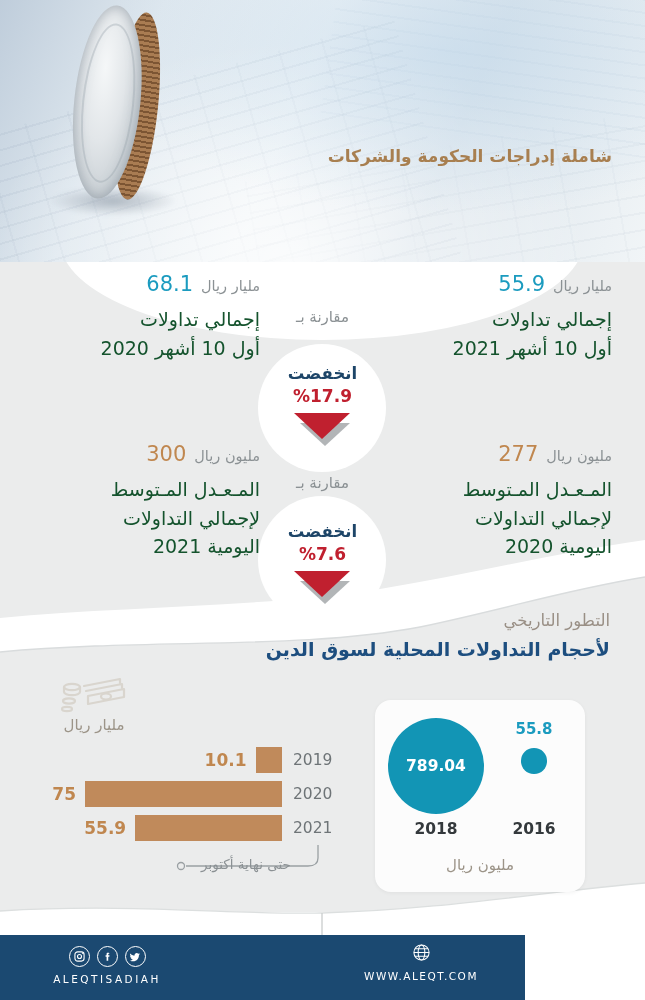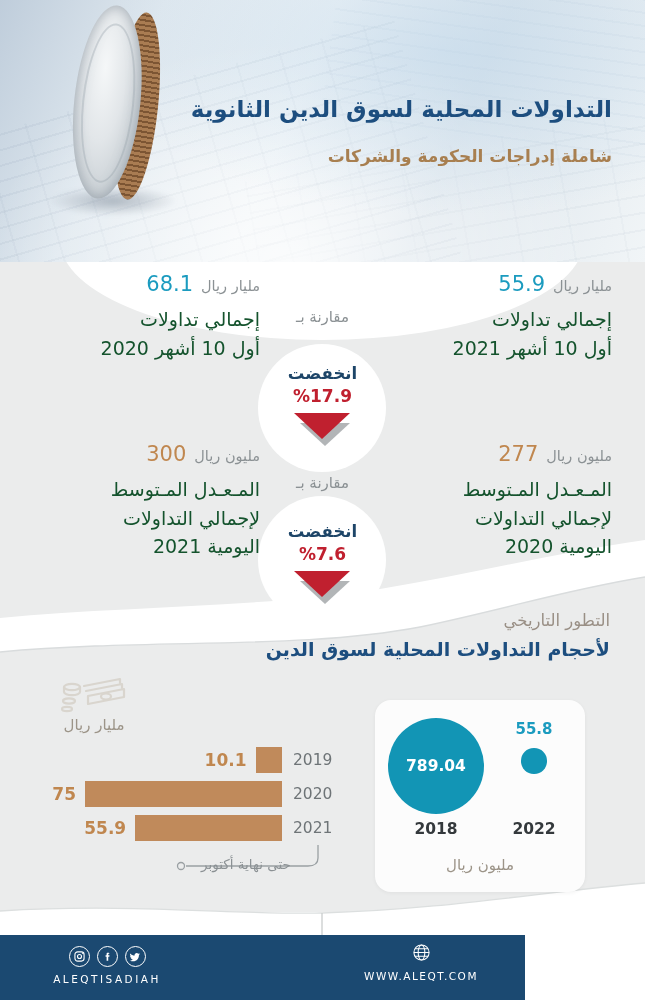--- a/index.html
+++ b/index.html
@@ -120,21 +120,20 @@
   <div class="hero">
     <div class="paper p1"></div>
     <div class="paper p2"></div>
     <div class="paper p3"></div>
     <div class="sheen"></div>
     <div class="coin-shadow"></div>
     <div class="coin">
       <div class="rim"></div>
       <div class="face"></div>
     </div>
-    <div class="hero-title">التداولات المحلية لسوق الدين الثانوية</div>
     <div class="hero-subtitle">شاملة إدراجات الحكومة والشركات</div>
   </div>
 
   <div class="col" style="right:33px;top:272px;">
     <div class="valrow">
       <span class="num teal">55.9</span>
       <span class="unit">مليار ريال</span>
     </div>
     <div class="desc">إجمالي تداولات
 أول 10 أشهر 2021</div>
@@ -227,21 +226,21 @@
     <div class="bub-big-wrap">
       <div class="bub" id="bubble-big" style="height: 96px; width: 96px; background: rgb(18, 149, 181);">
         <span class="bub-big-label" id="bubble-big-label">789.04</span>
       </div>
     </div>
     <div class="bub-small-label" id="bubble-small-label">55.8</div>
     <div class="bub-small-wrap">
       <div class="bub" id="bubble-small" style="height: 25.5px; width: 25.5px; background: rgb(18, 149, 181);"></div>
     </div>
     <div class="bub-year big" id="bubble-year-big">2018</div>
-    <div class="bub-year small" id="bubble-year-small">2022</div>
+    <div class="bub-year small" id="bubble-year-small">2016</div>
     <div class="bub-unit">مليون ريال</div>
   </div>
 
   <div class="footer">
     <div class="foot-left">
       <div class="soc-row">
         <span class="soc">
           <svg width="11" height="11" viewBox="0 0 12 12">
               <g fill="none" stroke="#fff" stroke-width="1.2">
                 <rect x="1" y="1" width="10" height="10" rx="3"></rect>

